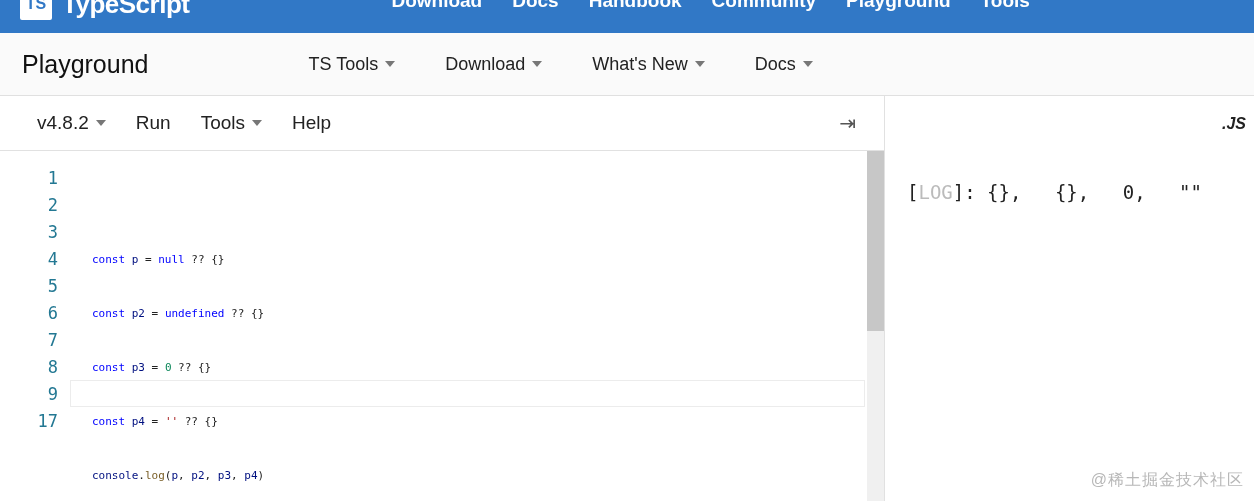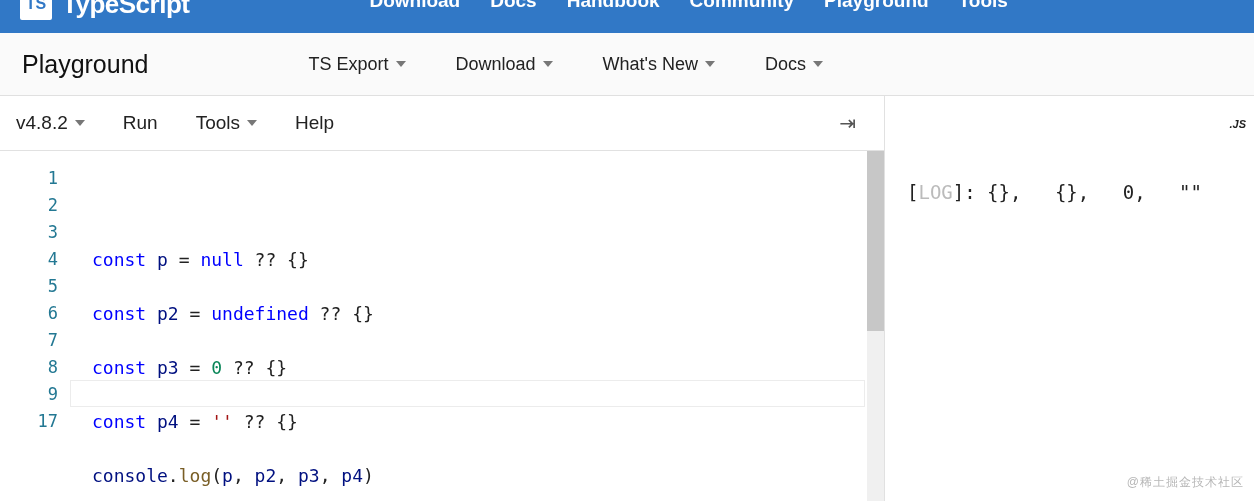--- a/index.html
+++ b/index.html
@@ -1,56 +1,56 @@
 <!DOCTYPE html>
 <html><head>
 <meta charset="utf-8">
 <style>
   * { margin:0; padding:0; box-sizing:border-box; }
   body { font-family:-apple-system,BlinkMacSystemFont,"Segoe UI",Arial,sans-serif; font-size:16px; color:#222; overflow:hidden; width:1254px; height:501px; position:relative; background:#fff; }
 
-  .topnav { background:#3178c6; color:#fff; height:33px; display:flex; align-items:flex-start; padding:0 20px; overflow:hidden; }
+  .topnav { background:#3178c6; color:#fff; height:33px; display:flex; align-items:flex-start; padding:0 20px; overflow:hidden;gap:22px; }
   .brand { display:flex; align-items:center; gap:10px; margin-right:180px; margin-top:-12px; }
   .brand-logo { width:32px; height:32px; background:#fff; color:#3178c6; font-weight:700; font-size:16px; display:flex; align-items:center; justify-content:center; border-radius:2px; }
   .brand-text { font-weight:600; font-size:26px; letter-spacing:-.5px; }
   .topnav-links { display:flex; gap:30px; margin-top:-10px; }
   .topnav-links span { font-weight:600; font-size:19px; cursor:pointer; }
 
   .subnav { background:#fafafa; border-bottom:1px solid #e0e0e0; display:flex; align-items:center; height:63px; padding:0 22px; }
   .subnav-title { font-size:25px; font-weight:400; color:#111; margin-right:160px; }
   .subnav-items { display:flex; gap:50px; }
   .subnav-item { font-size:18px; color:#222; cursor:pointer; display:inline-flex; align-items:center; gap:7px; }
   .caret-down { width:0; height:0; border-left:5px solid transparent; border-right:5px solid transparent; border-top:6px solid #777; display:inline-block; }
 
   .toolbar { display:flex; align-items:center; height:55px; border-bottom:1px solid #e1e1e1; padding:0 16px; }
-  .toolbar-left { display:flex; align-items:center; gap:38px; }
+  .toolbar-left { display:flex; align-items:center; gap:30px;margin-left:21px; }
   .toolbar-item { font-size:19px; color:#222; cursor:pointer; display:inline-flex; align-items:center; gap:7px; }
   .toolbar-spacer { flex:1 1 auto; }
   .arrow-right { font-size:20px; color:#555; cursor:pointer; margin-right:12px; }
-  .output-header { width:370px; border-left:1px solid #e1e1e1; height:55px; display:flex; align-items:center; justify-content:flex-end; padding-right:8px; font-size:11px; font-weight:600; font-style:italic; }
+  .output-header { width:370px; border-left:1px solid #e1e1e1; height:55px; display:flex; align-items:center; justify-content:flex-end; padding-right:8px; font-size:16px; font-weight:600; font-style:italic; }
 
   .main { display:flex; height:350px; }
   .editor-pane { flex:1 1 auto; display:flex; position:relative; }
   .gutter { width:70px; text-align:right; padding:14px 12px 0 0; font-family:Menlo,Consolas,monospace; font-size:17px; color:#237893; line-height:27px; }
-  .code { flex:1 1 auto; padding:14px 0 0 22px; font-family:Menlo,Consolas,monospace; font-size:18px; line-height:27px; white-space:pre; position:relative; }
+  .code { flex:1 1 auto; padding:14px 0 0 22px; font-family:Menlo,Consolas,monospace; font-size:11px; line-height:27px; white-space:pre; position:relative; }
   .hl-line { position:absolute; left:0; right:2px; height:27px; border:1px solid #ececec; pointer-events:none; }
   .kw { color:#0000ff; }
   .vr { color:#001080; }
   .lt { color:#0000ff; }
   .nm { color:#098658; }
   .st { color:#a31515; }
   .fn { color:#795e26; }
   .scroll { width:17px; background:#f0f0f0; }
   .scroll .thumb { background:#c7c7c7; width:100%; height:180px; }
 
   .output-pane { width:370px; border-left:1px solid #e1e1e1; padding:28px 10px 0 22px; font-family:Menlo,Consolas,monospace; font-size:19px; line-height:1.4; }
   .log-tag { color:#bbb; }
   .sep { display:inline-block; width:22px; }
 
-  .watermark { position:absolute; right:10px; bottom:10px; color:#b7b7b7; font-size:12px; letter-spacing:1px; }
+  .watermark { position:absolute; right:10px; bottom:10px; color:#b7b7b7; font-size:16px; letter-spacing:1px; }
 </style>
 </head>
 <body>
 
 <div class="topnav">
   <div class="brand">
     <div class="brand-logo">TS</div>
     <div class="brand-text">TypeScript</div>
   </div>
   <div class="topnav-links">
@@ -60,21 +60,21 @@
     <span>Community</span>
     <span>Playground</span>
     <span>Tools</span>
   </div>
 </div>
 
 <div class="subnav">
   <div class="subnav-title">Playground</div>
   <div class="subnav-items">
     <span class="subnav-item">
-        <span>TS Export</span>
+        <span>TS Tools</span>
         <span class="caret-down"></span>
       </span>
     <span class="subnav-item">
         <span>Download</span>
         <span class="caret-down"></span>
       </span>
     <span class="subnav-item">
         <span>What's New</span>
         <span class="caret-down"></span>
       </span>

